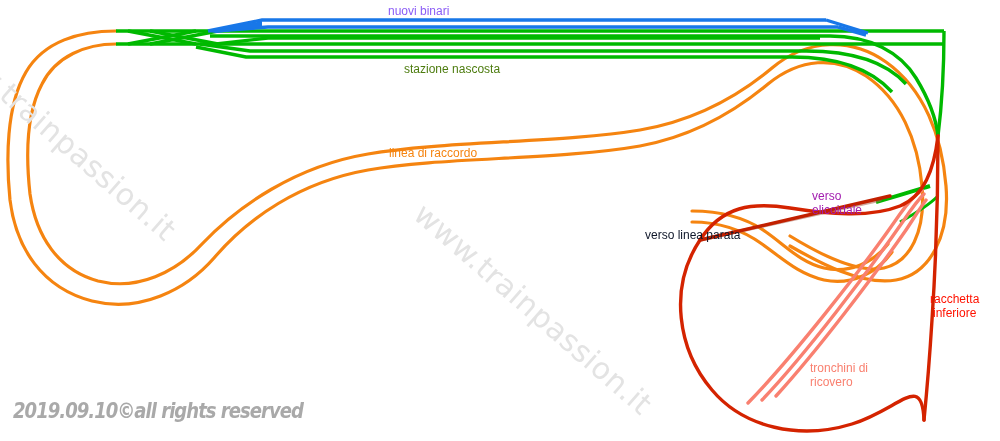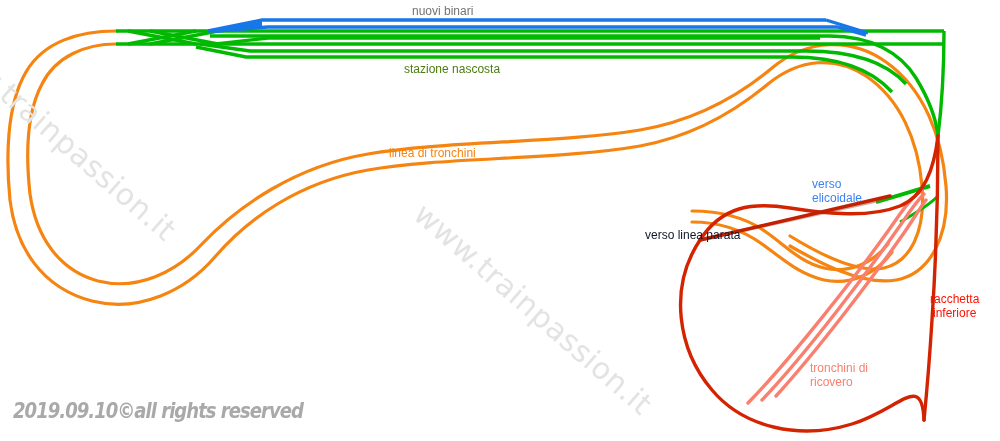--- a/index.html
+++ b/index.html
@@ -178,27 +178,27 @@
       <path d="M 838,27 L 866,35"></path>
     </g>
 
   </svg>
 
   <div class="wm" id="wm-1">www.trainpassion.it</div>
   <div class="wm" id="wm-2">www.trainpassion.it</div>
 
   <div id="copyright">2019.09.10©all rights reserved</div>
 
-  <div class="lbl" id="label-nuovi-binari" style="left:412px; top:4px; color:#737373;">nuovi binari</div>
+  <div class="lbl" id="label-nuovi-binari" style="left:388px; top:4px; color:#8b5cf6;">nuovi binari</div>
 
   <div class="lbl" id="label-stazione-nascosta" style="left:404px; top:62px; color:#4d7c0f;">stazione nascosta</div>
 
-  <div class="lbl" id="label-linea-di-raccordo" style="left:389px; top:146px; color:#f58410;">linea di tronchini</div>
-
-  <div class="lbl" id="label-verso-elicoidale" style="left:812px; top:177px; color:#3b82f6;">verso
+  <div class="lbl" id="label-linea-di-raccordo" style="left:389px; top:146px; color:#f58410;">linea di raccordo</div>
+
+  <div class="lbl" id="label-verso-elicoidale" style="left:812px; top:189px; color:#a21caf;">verso
 elicoidale</div>
 
   <div class="lbl" id="label-verso-linea-parata" style="left:645px; top:228px; color:#0f172a;">verso linea parata</div>
 
   <div class="lbl" id="label-racchetta-inferiore" style="left:930px; top:292px; color:#ff1200;text-align:center;">racchetta
 inferiore</div>
 
   <div class="lbl" id="label-tronchini-di-ricovero" style="left:810px; top:361px; color:#f98070;">tronchini di
 ricovero</div>
 

